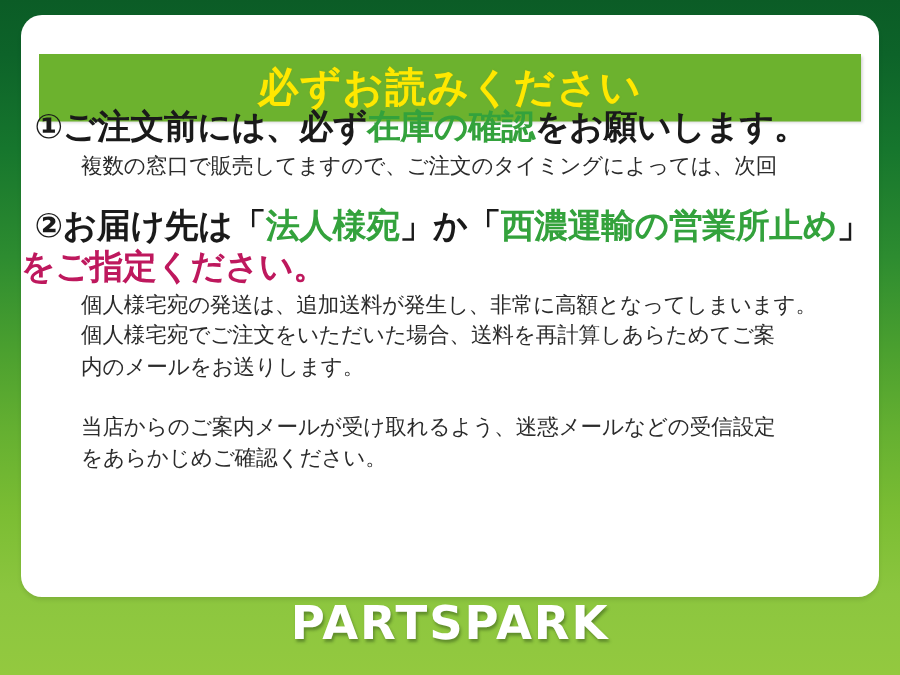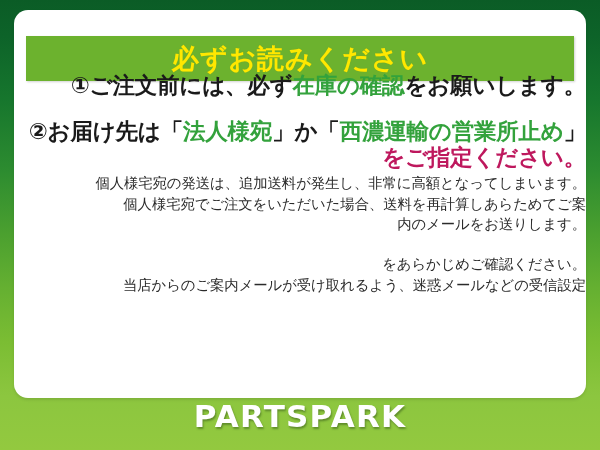--- a/index.html
+++ b/index.html
@@ -71,21 +71,21 @@
   }
 
   
   #list {
     position: absolute;
     left: 0;
     top: 62px;
     width: 572px;
   }
 
-  .item { margin-bottom: 2px; text-align: right; }
+  .item { margin-bottom: 2px; }
 
   .item-head {
     color: #1a1a1a;
     font-size: 22.5px;
     font-weight: bold;
     line-height: 1.18;
     letter-spacing: -0.2px;
     white-space: nowrap;
     padding-left: 9px;
   }
@@ -146,37 +146,38 @@
 
     <div id="header-bar">
       <span id="header-title">必ずお読みください</span>
     </div>
 
     <div id="list">
 
       <div class="item" id="item-1">
         <div class="item-head"><span class="num">①</span><span>ご注文前には、必ず</span><span class="hl">在庫の確認</span><span>をお願いします。</span></div>
         <div class="item-body">
+          <div>複数の窓口で販売してますので、ご注文のタイミングによっては、次回</div>
         </div>
       </div>
 
       <div class="item" id="item-2">
         <div class="item-head"><span class="num">②</span><span>お届け先は</span><span>「</span><span class="hl">法人様宛</span><span>」</span><span>か</span><span>「</span><span class="hl">西濃運輸の営業所止め</span><span>」</span></div>
         <div class="item-head-line2">をご指定ください。</div>
         <div class="item-body">
           <div>個人様宅宛の発送は、追加送料が発生し、非常に高額となってしまいます。</div>
           <div>個人様宅宛でご注文をいただいた場合、送料を再計算しあらためてご案</div>
           <div>内のメールをお送りします。</div>
         </div>
       </div>
 
       <div class="item" id="item-3">
         <div class="item-body">
+          <div>当店からのご案内メールが受け取れるよう、迷惑メールなどの受信設定</div>
           <div>をあらかじめご確認ください。</div>
-          <div>当店からのご案内メールが受け取れるよう、迷惑メールなどの受信設定</div>
         </div>
       </div>
 
     </div>
   </div>
 
   <div id="footer">
     <span id="logo-text">PARTSPARK</span>
   </div>
 

